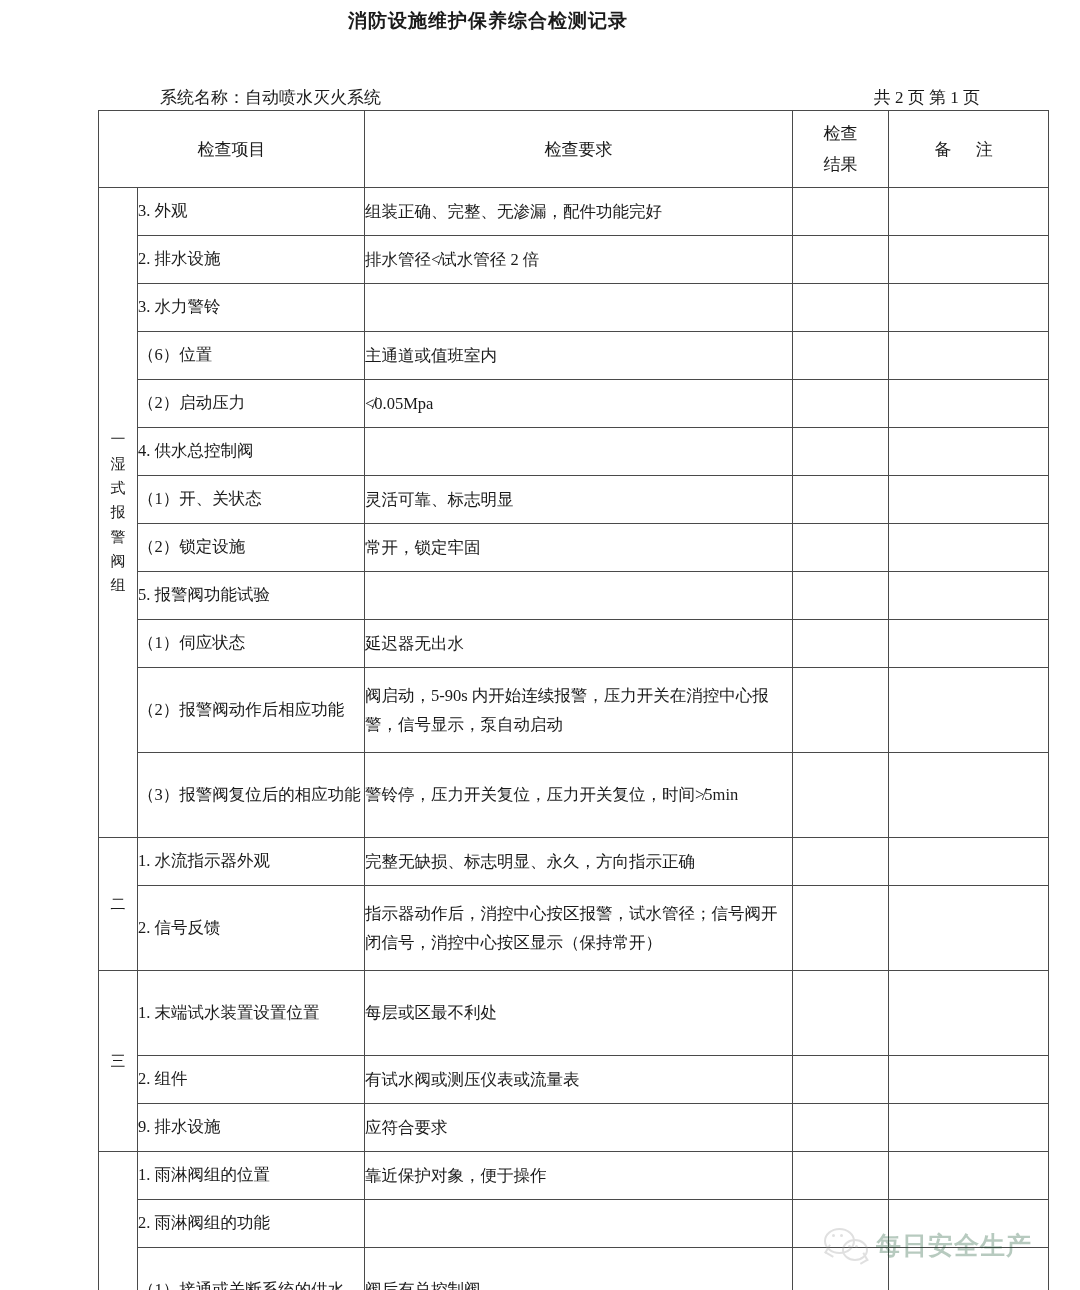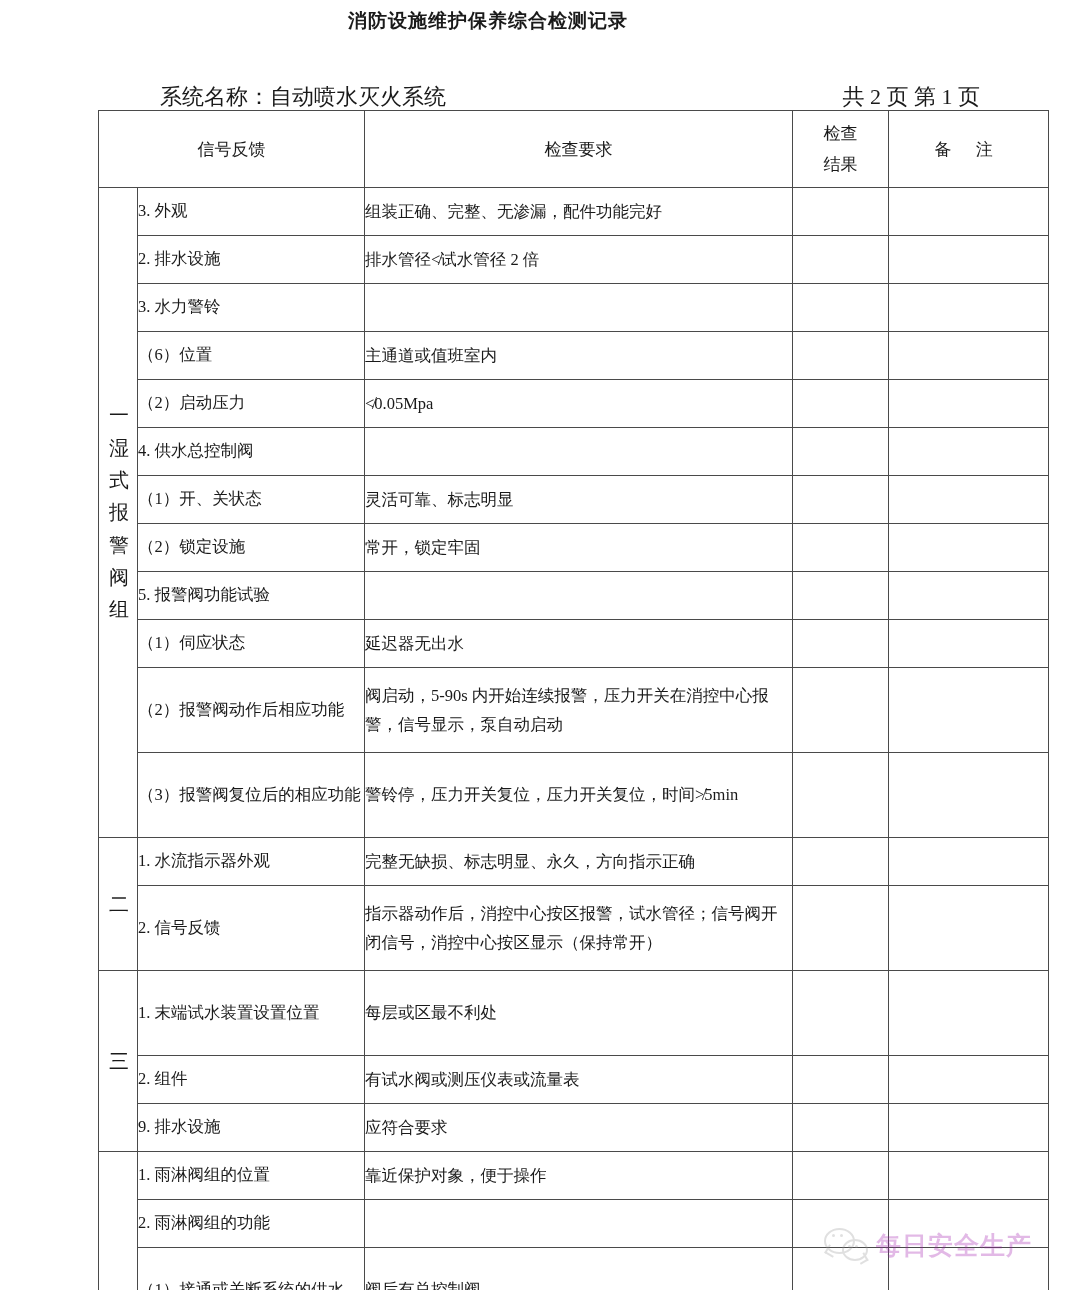--- a/index.html
+++ b/index.html
@@ -36,21 +36,21 @@
   
   .subheader {
     position: absolute;
     top: 84px;
     left: 98px;
     width: 950px;
     height: 26px;
     display: flex;
     align-items: center;
     justify-content: space-between;
-    font-size: 22px;
+    font-size: 17px;
   }
   .subheader .sys-name {
     margin-left: 62px;
     white-space: nowrap;
   }
   .subheader .pager {
     margin-right: 68px;
     white-space: nowrap;
     text-align: center;
   }
@@ -87,21 +87,21 @@
   .hdr-two-line {
     line-height: 1.85;
   }
   .hdr-spaced {
     letter-spacing: 10px;
     padding-left: 10px;
   }
 
   .sec-cell {
     text-align: center;
-    font-size: 20px;
+    font-size: 15px;
     line-height: 1.62;
     padding: 4px 2px;
     word-break: break-all;
   }
   .sec-cell .vtext {
     display: block;
     width: 18px;
     margin: 0 auto;
   }
 
@@ -128,21 +128,21 @@
     height: 54px;
     display: flex;
     align-items: center;
     gap: 6px;
     opacity: 0.30;
     pointer-events: none;
   }
   .watermark .wm-text {
     font-size: 25px;
     font-weight: bold;
-    color: #a21caf;
+    color: #14532d;
     letter-spacing: 1px;
     white-space: nowrap;
     font-family: "Liberation Sans", sans-serif;
   }
   .wm-logo {
     width: 46px;
     height: 38px;
     position: relative;
     flex: 0 0 46px;
   }
@@ -203,21 +203,21 @@
     <colgroup>
       <col class="c-sec">
         <col class="c-item">
         <col class="c-req">
         <col class="c-result">
         <col class="c-remark">
     </colgroup>
     <tbody>
 
       <tr>
-        <td class="hdr-cell" colspan="2">信号反馈</td>
+        <td class="hdr-cell" colspan="2">检查项目</td>
         <td class="hdr-cell">检查要求</td>
         <td class="hdr-cell hdr-two-line">
           <div>检查</div>
           <div>结果</div>
         </td>
         <td class="hdr-cell hdr-spaced">备 注</td>
       </tr>
 
       <tr class="r1">
         <td class="sec-cell" rowspan="12">

